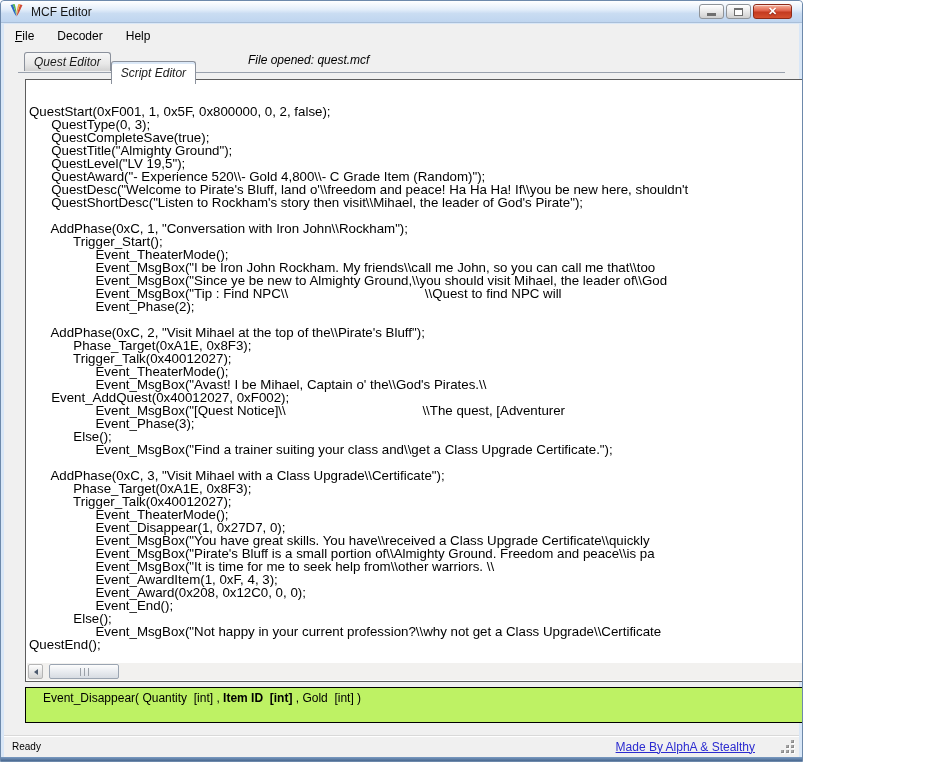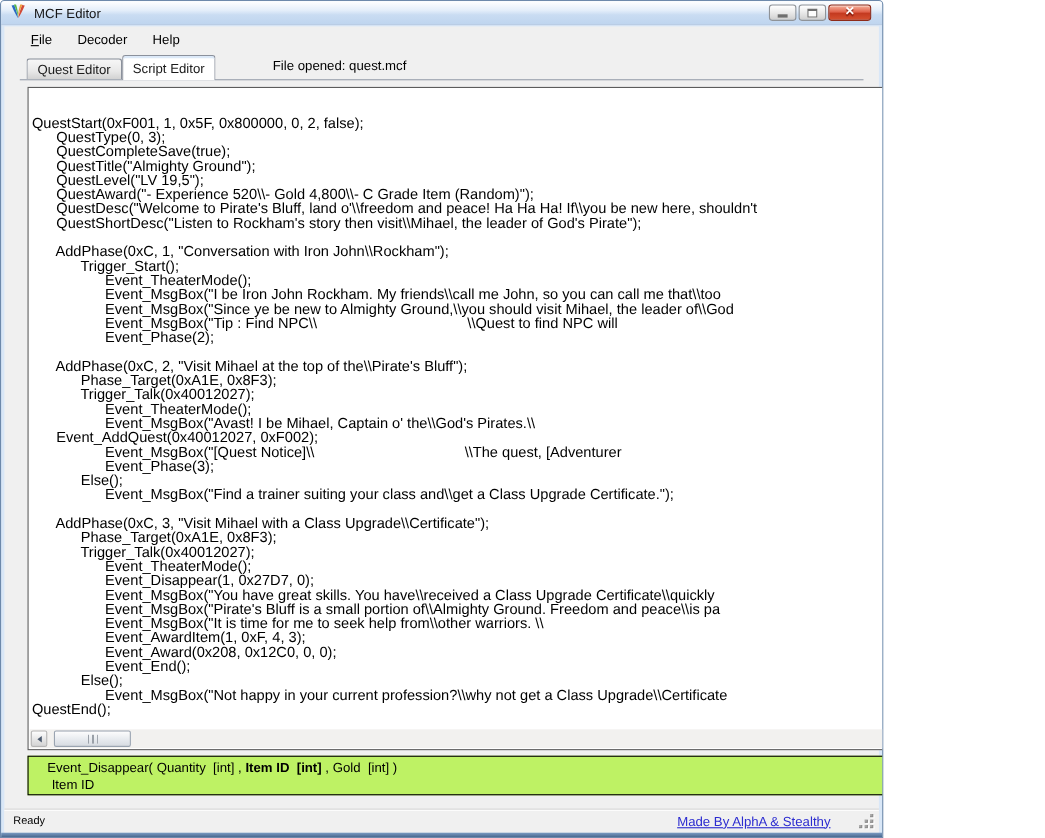--- a/index.html
+++ b/index.html
@@ -45,29 +45,29 @@
   .client {
     position:absolute; top:23px; left:3px; right:3px; bottom:4px;
     background:#f0f0f0;
   }
   .bottom-frame {
     position:absolute; left:0; right:0; bottom:0; height:4px;
     background:linear-gradient(#7b9cc3, #49688f);
   }
 
   
-  .menubar { position:absolute; top:0; left:0; right:0; height:24px; padding-left:17px; display:flex; align-items:center; }
+  .menubar { position:absolute; top:0; left:0; right:0; height:24px; padding-left:4px; display:flex; align-items:center; }
   .menu-item { font-size:12px; color:#000; padding:4px 7px; margin-right:9px; cursor:default; }
   .menu-item u { text-decoration:underline; }
 
   
   .tabstrip {
     position:absolute; top:27px; left:14px; right:14px; height:22px;
     border-bottom:1px solid #98a0ac;
-    display:flex; align-items:flex-end;
+    display:flex; align-items:center;font-style:italic;
   }
   .tab {
     font-size:12px; color:#1a1a1a; cursor:default;
     border:1px solid #8b919c; border-bottom:none;
     border-radius:3px 3px 0 0;
     padding:0 9px; display:flex; align-items:center;
   }
   .tab.inactive {
     height:19px; margin-left:6px;
     background:linear-gradient(#f7f7f7, #e8e8e8 60%, #d2d2d2);
@@ -261,21 +261,20 @@
           </div>
         <div class="sb-btn right">
             <span class="tri tri-right"></span>
           </div>
       </div>
       <div class="sb-corner"></div>
     </div>
 
     <div class="hintbox">
       <div class="hint-line1"><span>Event_Disappear( Quantity  [int] , </span><b>Item ID  [int]</b><span> , Gold  [int] )</span></div>
-      <div class="hint-line2">Item ID</div>
     </div>
 
     <div class="statusbar">
       <span class="status-ready">Ready</span>
       <a class="credit-link">Made By AlphA &amp; Stealthy</a>
       <span class="resize-grip">
         <i class="g1"></i>
           <i class="g2"></i>
           <i class="g3"></i>
           <i class="g4"></i>

